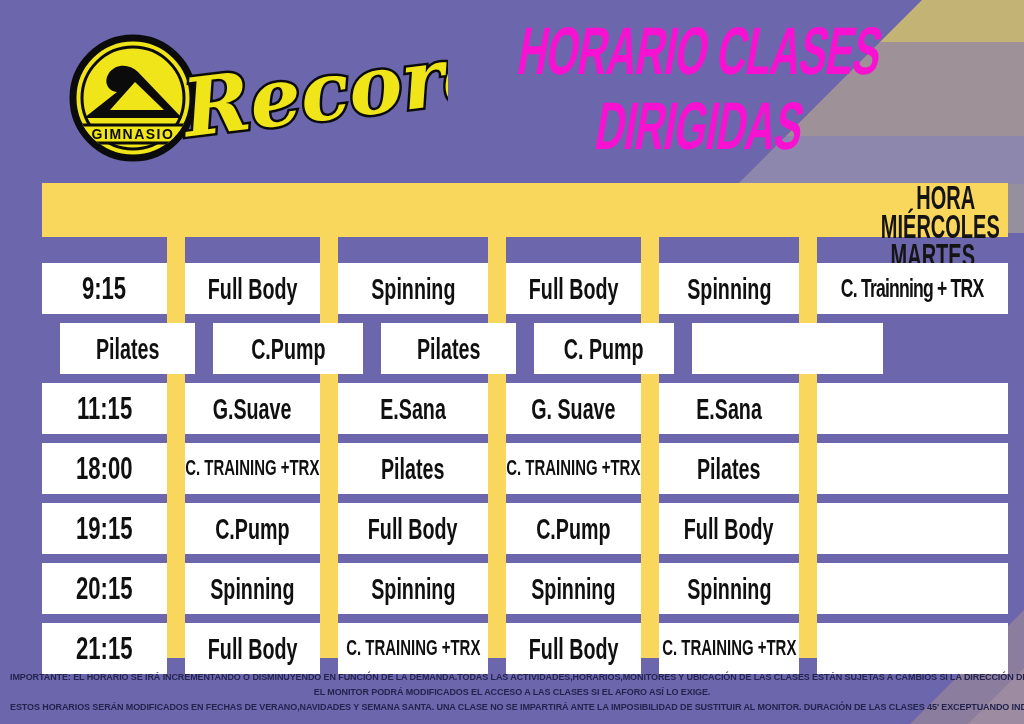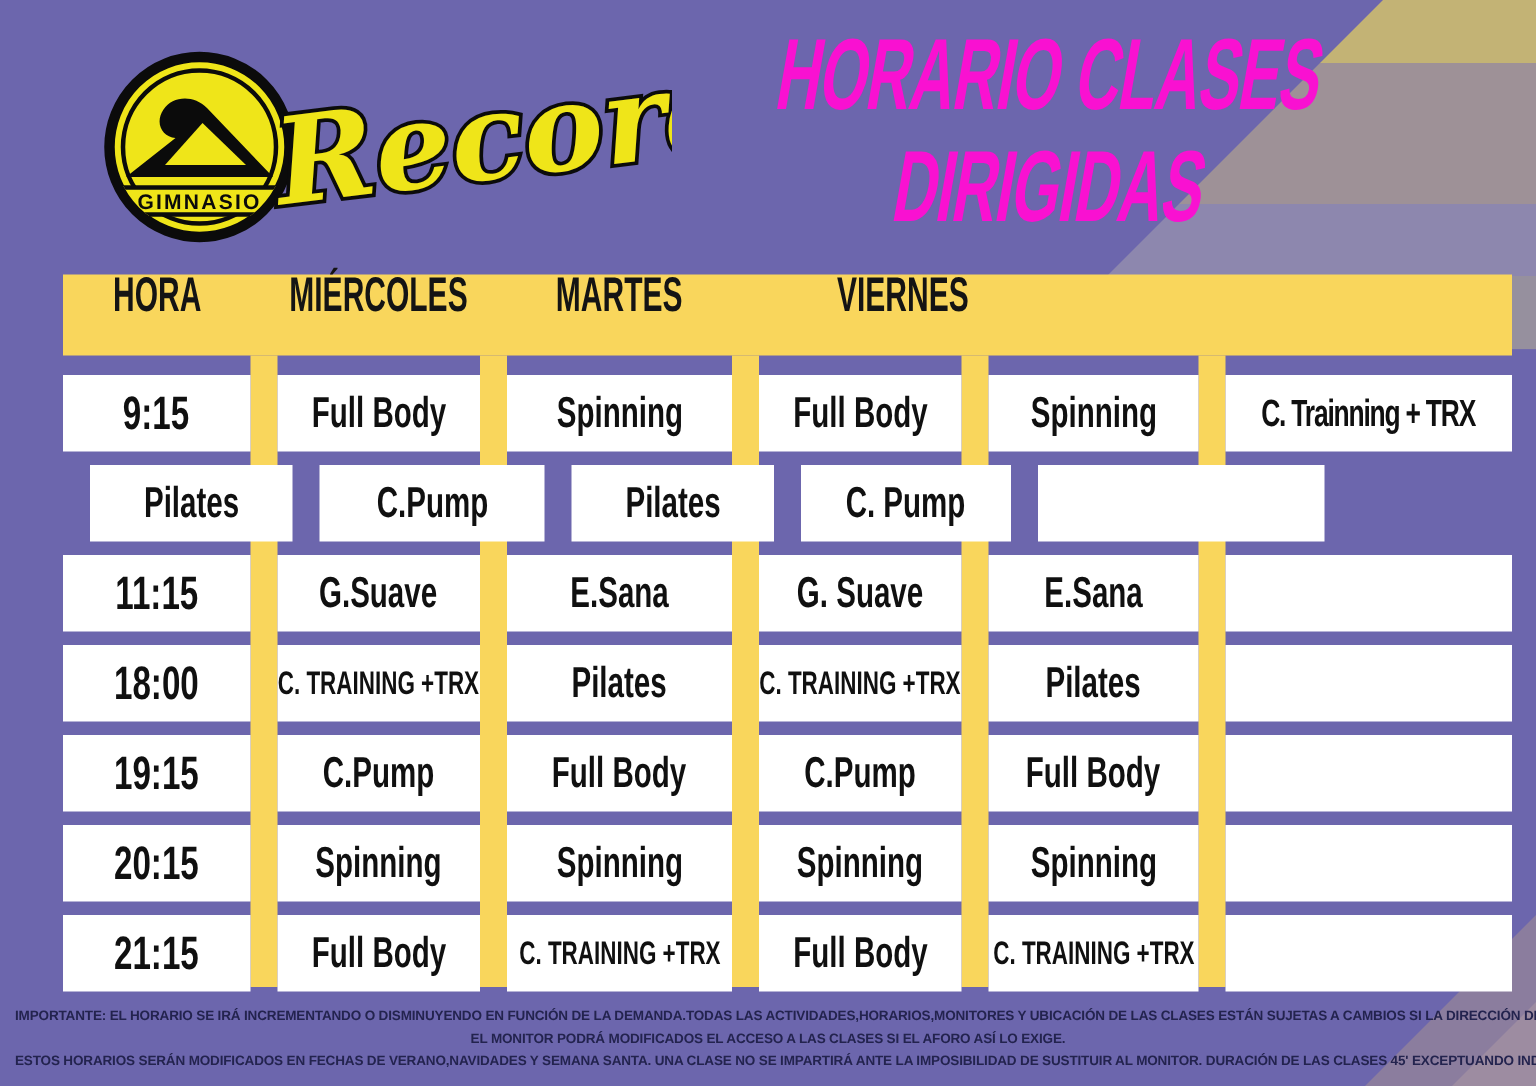--- a/index.html
+++ b/index.html
@@ -26,25 +26,25 @@
     text-align:center;line-height:60px;z-index:3;
   }
   .title .tline{
     display:inline-block;white-space:nowrap;
     font-weight:700;font-size:57px;letter-spacing:-1px;
     transform:skewX(-10deg) scale(0.72,1.18);transform-origin:center;
   }
   
   .schedule{position:absolute;left:42px;top:183px;width:966px;height:475px;z-index:2;}
   .thead{
-    display:flex;height:54px;align-items:flex-start;
+    display:flex;height:54px;align-items:flex-end;flex-direction:column;
   }
   .vbar{position:absolute;width:18px;top:54px;height:421px;z-index:0;}
   .vb0{left:125px;} .vb1{left:278px;} .vb2{left:446px;} .vb3{left:599px;} .vb4{left:757px;}
-  .rows{position:relative;z-index:1;margin-top:13px;}
+  .rows{position:relative;z-index:1;margin-top:26px;}
   .row{display:flex;height:51px;margin-bottom:9px;}
   .cell{
     background:#ffffff;display:flex;align-items:center;justify-content:center;
     color:#101010;overflow:visible;
   }
   .hcell{display:flex;align-items:center;justify-content:center;color:#141414;background:transparent;}
   .c0{width:125px;} .c1{width:135px;margin-left:18px;} .c2{width:150px;margin-left:18px;}
   .c3{width:135px;margin-left:18px;} .c4{width:140px;margin-left:18px;} .c5{width:191px;margin-left:18px;}
   .cond{display:inline-block;white-space:nowrap;font-weight:700;transform-origin:center;}
   .htxt{font-size:25px;transform:scale(0.8,1.3);}

